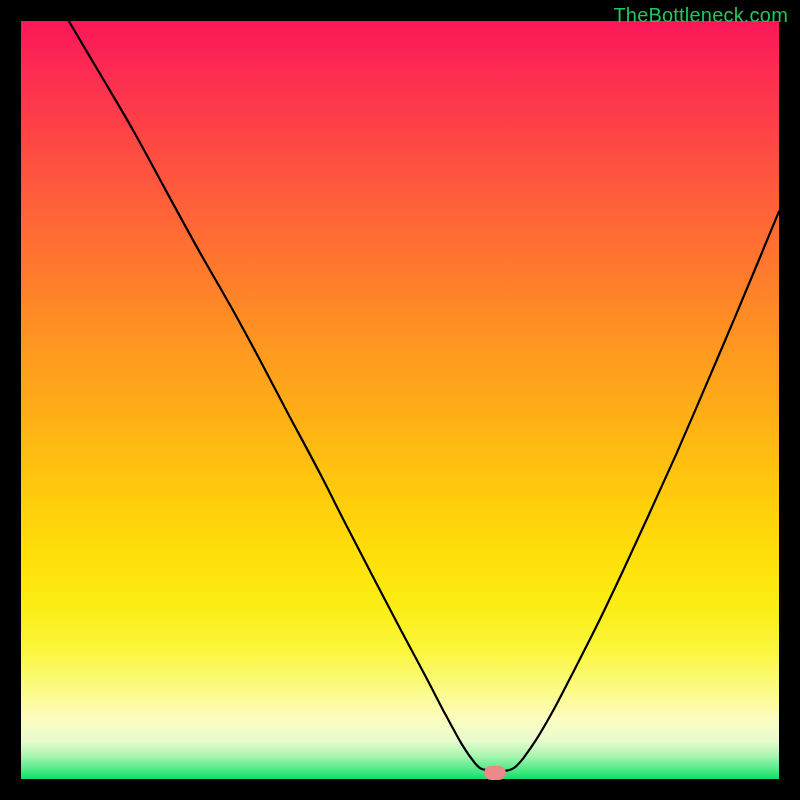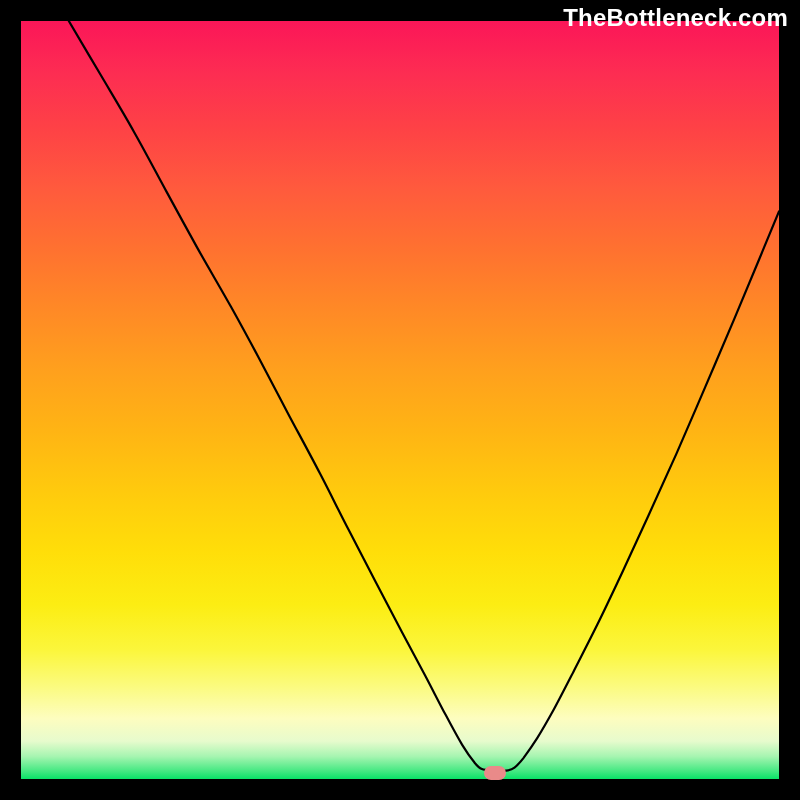--- a/index.html
+++ b/index.html
@@ -14,23 +14,23 @@
   .frame {
     position: relative;
     width: 800px;
     height: 800px;
     background: #000;
   }
   .watermark {
     position: absolute;
     top: 4px;
     right: 12px;
-    color: #ffffff;
-    font-size: 24px;
-    font-weight: 700;
+    color: #22c55e;
+    font-size: 20px;
+    font-weight: 400;
     letter-spacing: 0.2px;
     z-index: 9;
     user-select: none;
   }
   .plot {
     position: absolute;
     left: 21px;
     top: 21px;
     width: 758px;
     height: 758px;

